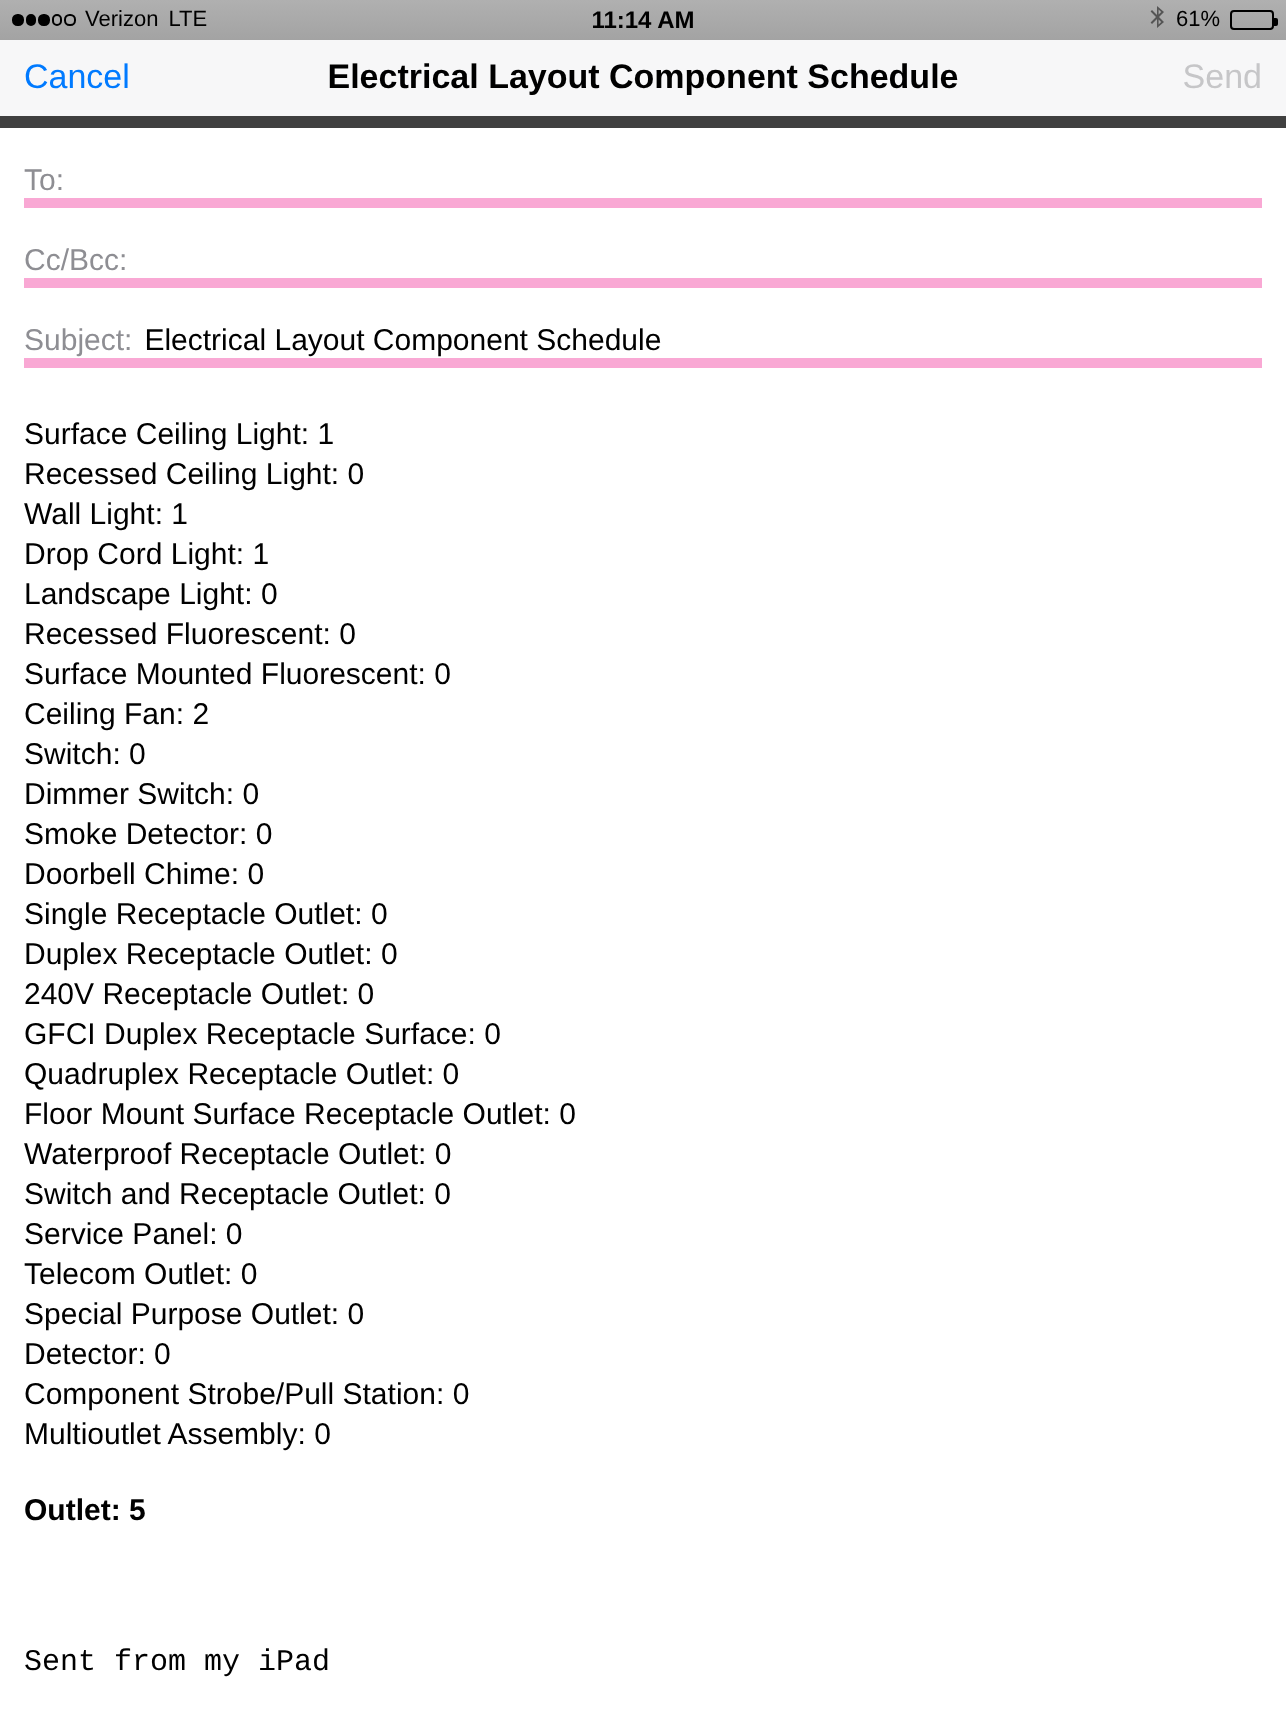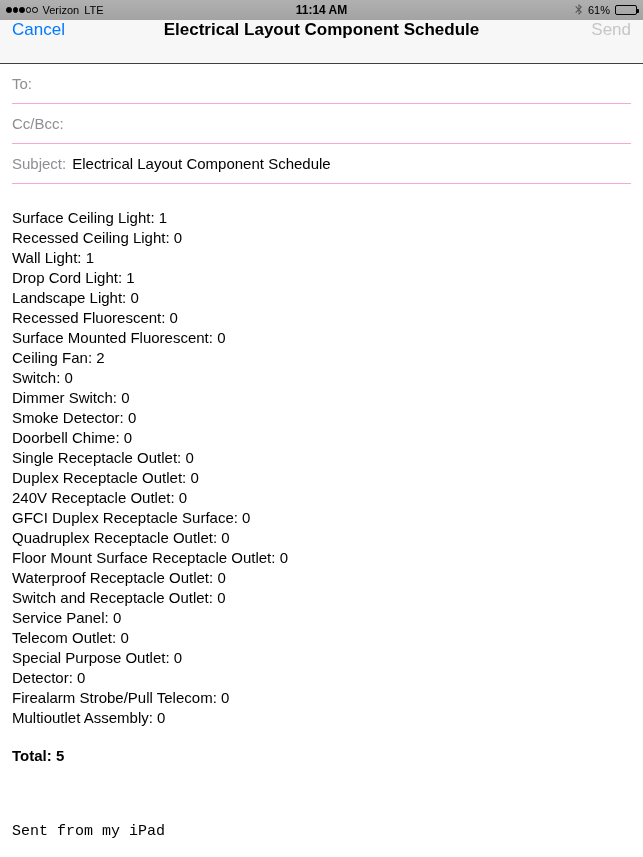--- a/index.html
+++ b/index.html
@@ -22,38 +22,38 @@
   .battery {
     width: 22px; height: 10px; border: 1px solid #000; border-radius: 2px; position: relative;
     display: inline-block;
   }
   .battery::after { content: ""; position: absolute; right: -3px; top: 2.5px; width: 2px; height: 4px; background: #000; border-radius: 0 1px 1px 0; }
   .battery-fill { background: #000; height: 100%; }
   .bt-icon { font-size: 10px; }
   .nav-bar {
     height: 44px;
     background: #f7f7f8;
-    border-bottom: 1px solid #404040;
+    border-bottom: 6px solid #404040;
     display: flex;
-    align-items: flex-start;
+    align-items: center;
     justify-content: space-between;
     padding: 0 12px;
     position: relative;
   }
   .nav-title {
     position: absolute; left: 50%; transform: translateX(-50%);
     font-size: 17px; font-weight: 600; color: #000;
   }
   .nav-btn { font-size: 17px; }
   .nav-btn.cancel { color: #007aff; cursor: pointer; }
   .nav-btn.send { color: #c6c6c8; }
   .compose-fields { padding: 0 12px; }
   .field-row {
-    display: flex; align-items: center;
-    border-bottom: 1px solid #f9a8d4;
+    display: flex; align-items: flex-end;
+    border-bottom: 5px solid #f9a8d4;
     min-height: 40px;
     font-size: 15px;
   }
   .field-label { color: #8e8e93; margin-right: 6px; }
   .field-value { color: #000; flex: 1; }
   .body {
     padding: 24px 12px 12px 12px;
     font-size: 15px;
     line-height: 20px;
   }
@@ -128,21 +128,21 @@
       <div class="body-line"><span>240V Receptacle Outlet</span>: <span>0</span></div>
       <div class="body-line"><span>GFCI Duplex Receptacle Surface</span>: <span>0</span></div>
       <div class="body-line"><span>Quadruplex Receptacle Outlet</span>: <span>0</span></div>
       <div class="body-line"><span>Floor Mount Surface Receptacle Outlet</span>: <span>0</span></div>
       <div class="body-line"><span>Waterproof Receptacle Outlet</span>: <span>0</span></div>
       <div class="body-line"><span>Switch and Receptacle Outlet</span>: <span>0</span></div>
       <div class="body-line"><span>Service Panel</span>: <span>0</span></div>
       <div class="body-line"><span>Telecom Outlet</span>: <span>0</span></div>
       <div class="body-line"><span>Special Purpose Outlet</span>: <span>0</span></div>
       <div class="body-line"><span>Detector</span>: <span>0</span></div>
-      <div class="body-line"><span>Firealarm Strobe/Pull Telecom</span>: <span>0</span></div>
+      <div class="body-line"><span>Component Strobe/Pull Station</span>: <span>0</span></div>
       <div class="body-line"><span>Multioutlet Assembly</span>: <span>0</span></div>
     </div>
   <div class="total-row">
-    <span>Total:</span>
+    <span>Outlet:</span>
     <span>5</span>
   </div>
   <div class="signature">Sent from my iPad</div>
 </div>
 
 </body></html>

